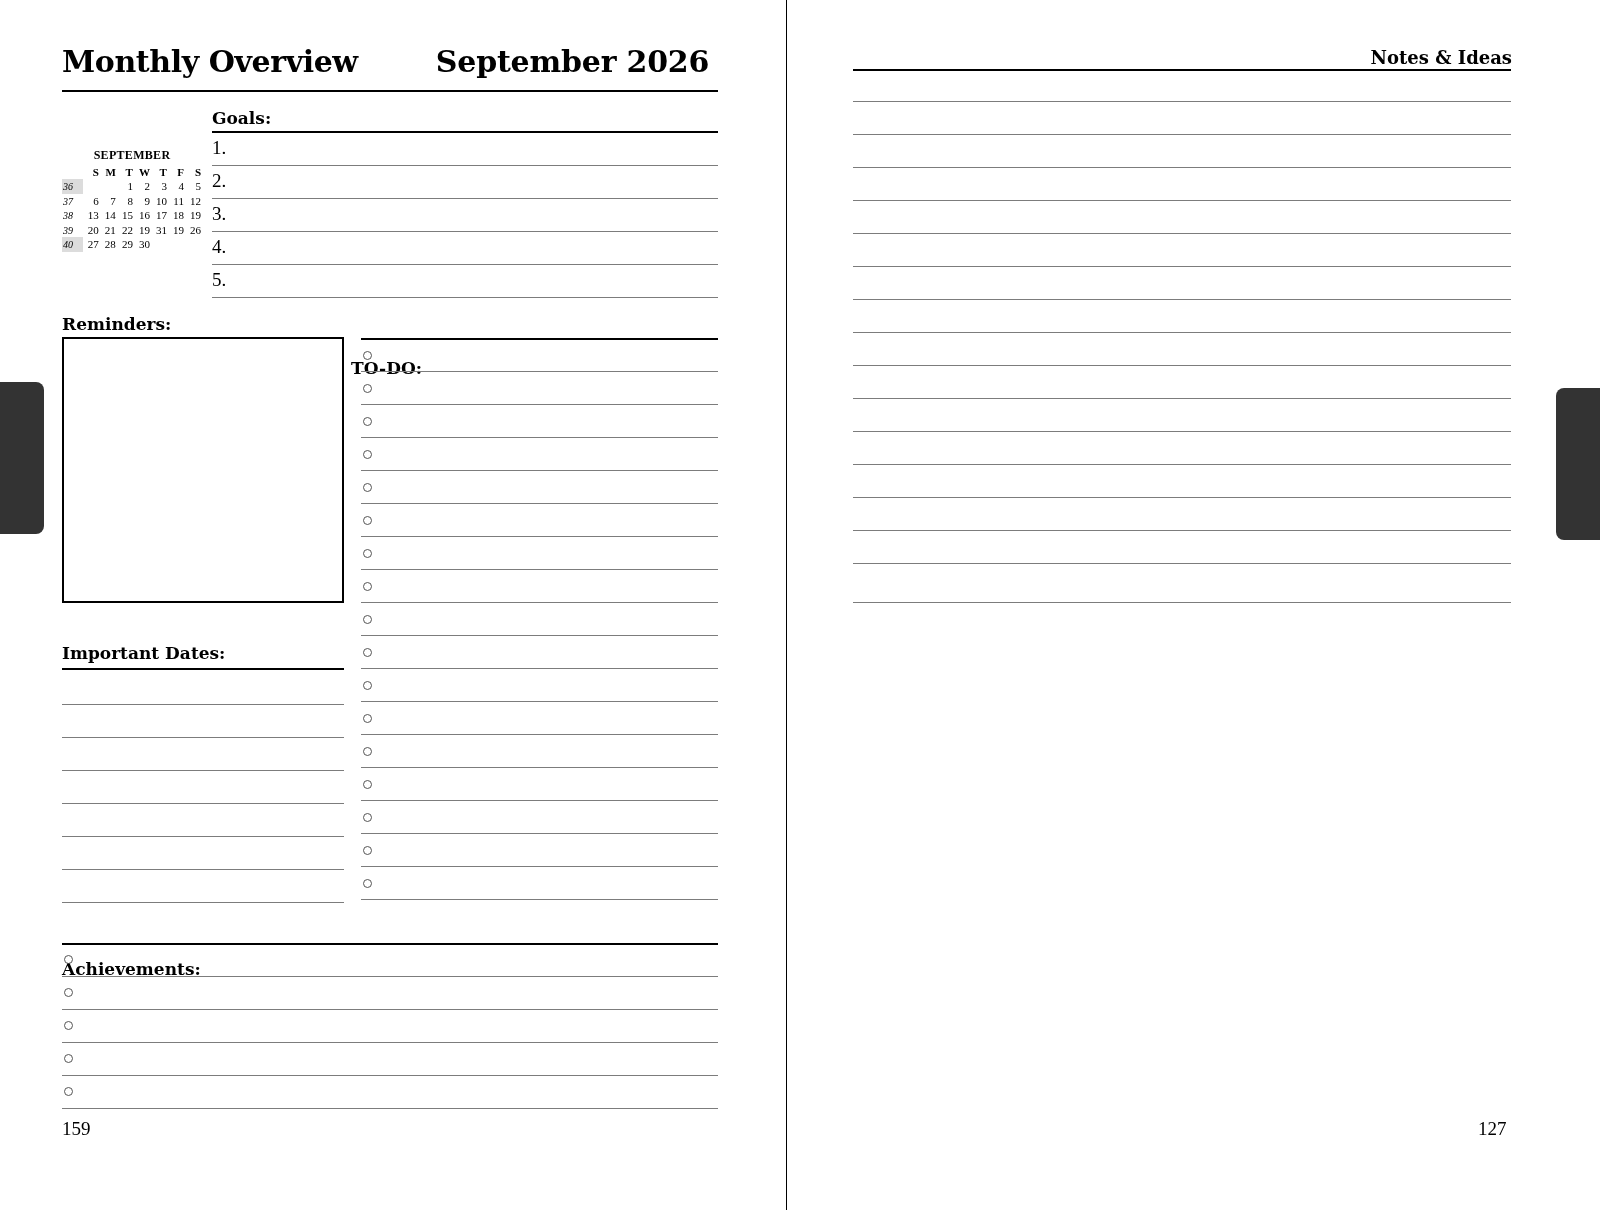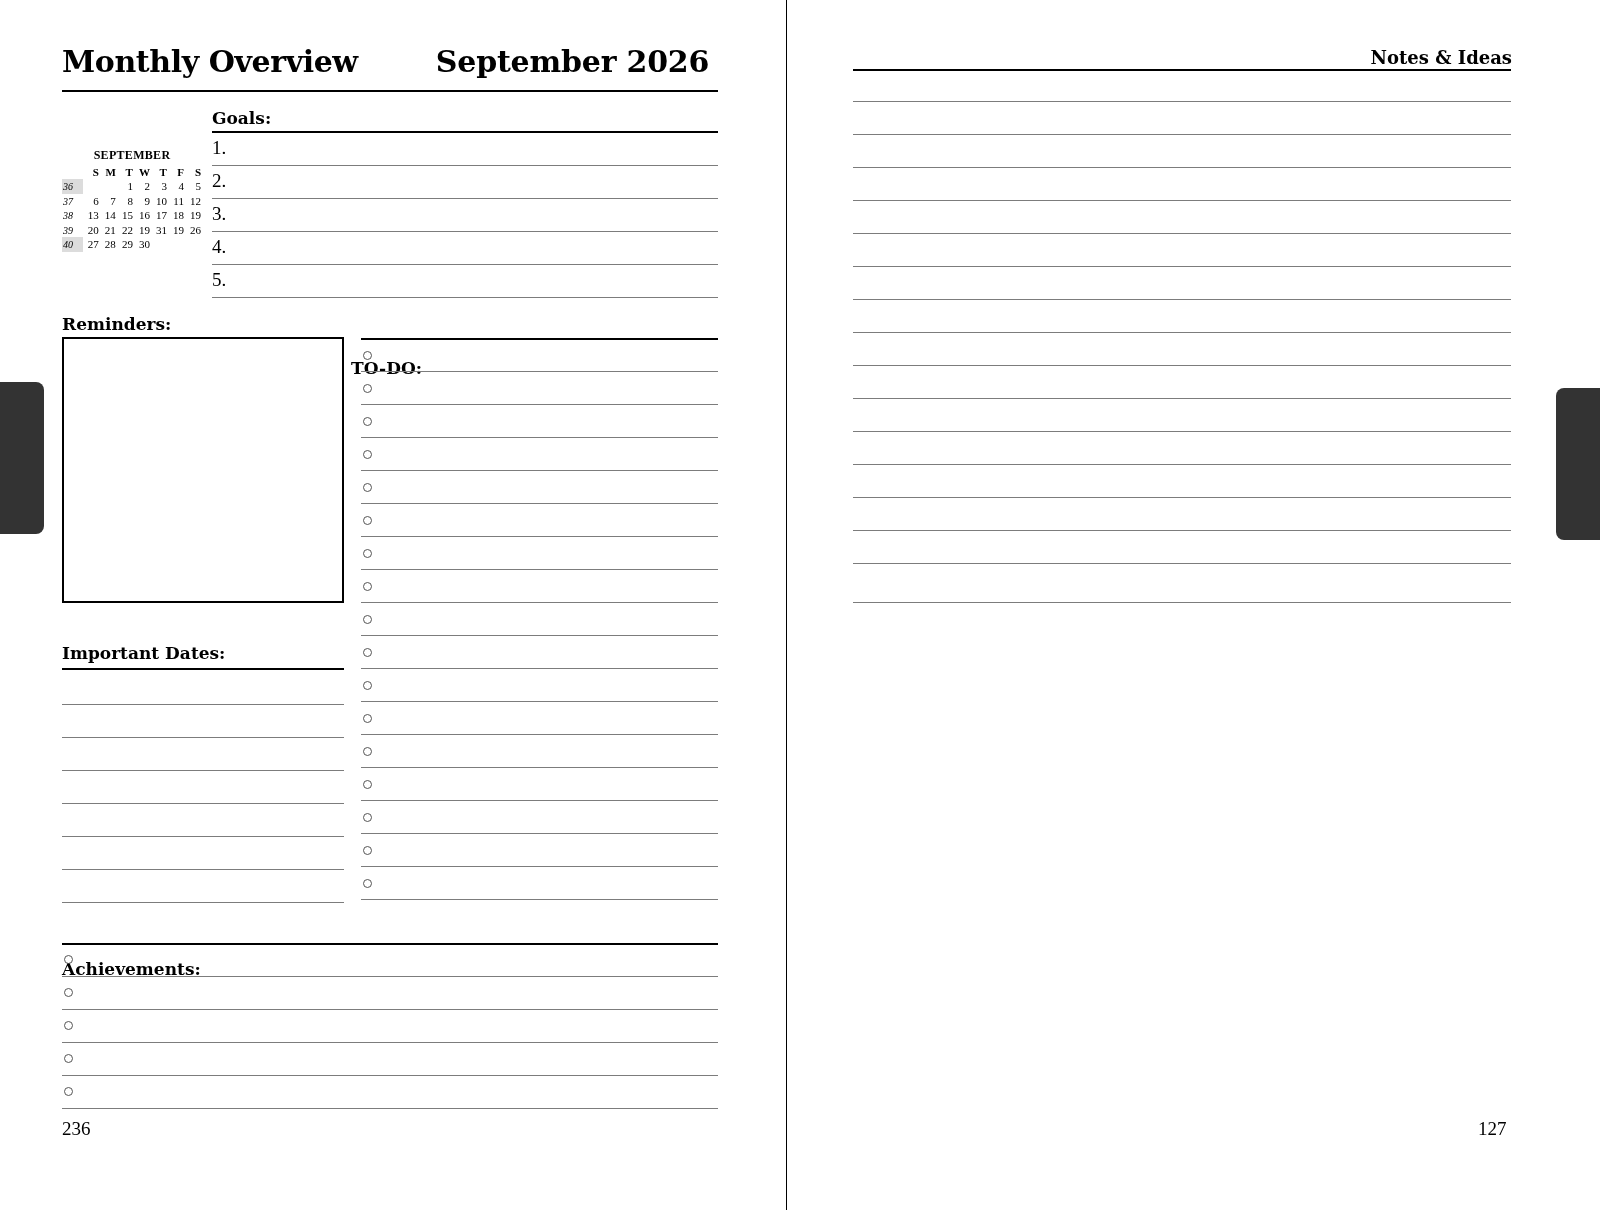--- a/index.html
+++ b/index.html
@@ -356,21 +356,21 @@
   <div class="line" style="left:62px; top:976px; width:656px;"></div>
   <div class="bullet" style="left:64px; top:988px;"></div>
   <div class="line" style="left:62px; top:1009px; width:656px;"></div>
   <div class="bullet" style="left:64px; top:1021px;"></div>
   <div class="line" style="left:62px; top:1042px; width:656px;"></div>
   <div class="bullet" style="left:64px; top:1054px;"></div>
   <div class="line" style="left:62px; top:1075px; width:656px;"></div>
   <div class="bullet" style="left:64px; top:1087px;"></div>
   <div class="line" style="left:62px; top:1108px; width:656px;"></div>
 
-  <div class="pagenum" style="left:62px; top:1118px;">236</div>
+  <div class="pagenum" style="left:62px; top:1118px;">159</div>
 </div>
 
 <div class="page-right">
   <div class="notes-title">Notes &amp; Ideas</div>
 </div>
 
 <div class="notes-rule"></div>
 
 <div class="line" style="left:853px; top:101px; width:658px;"></div>
 <div class="line" style="left:853px; top:134px; width:658px;"></div>

